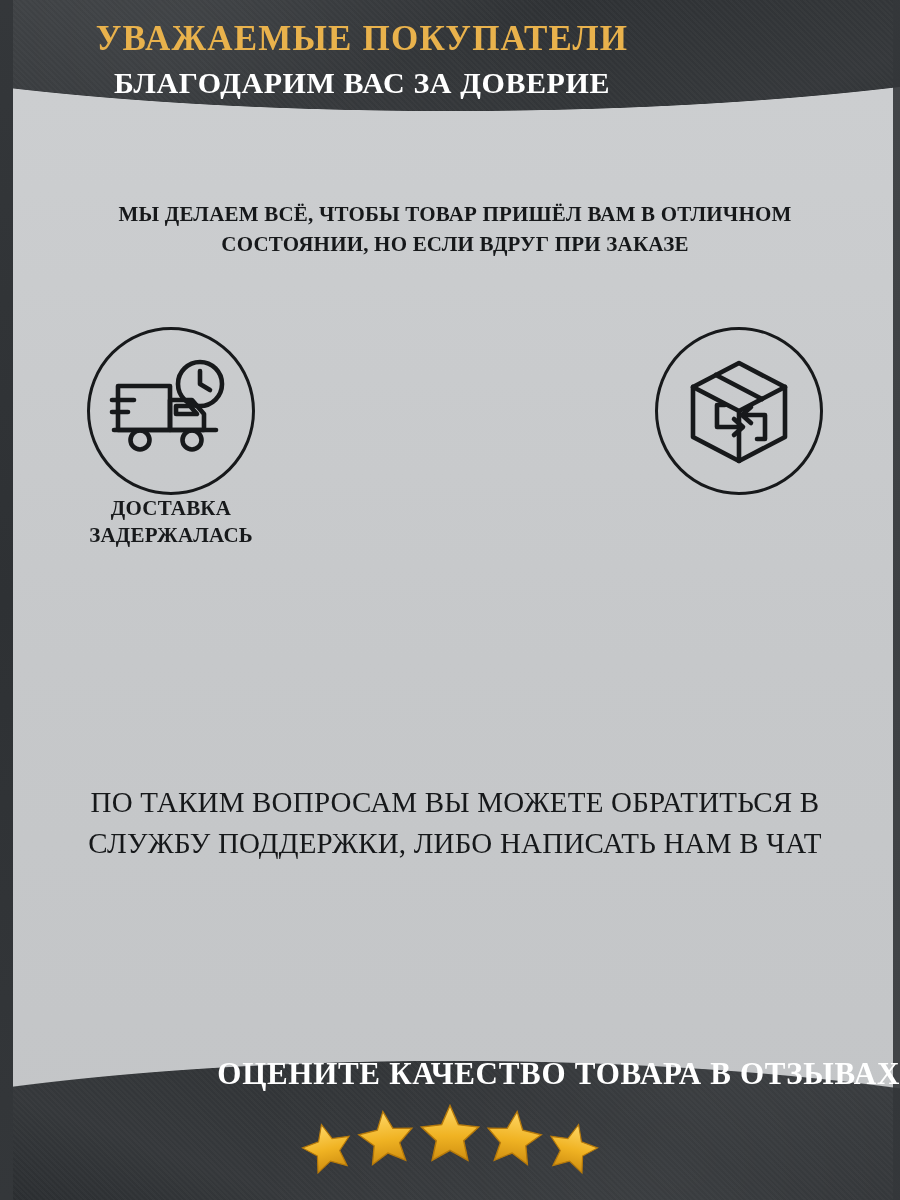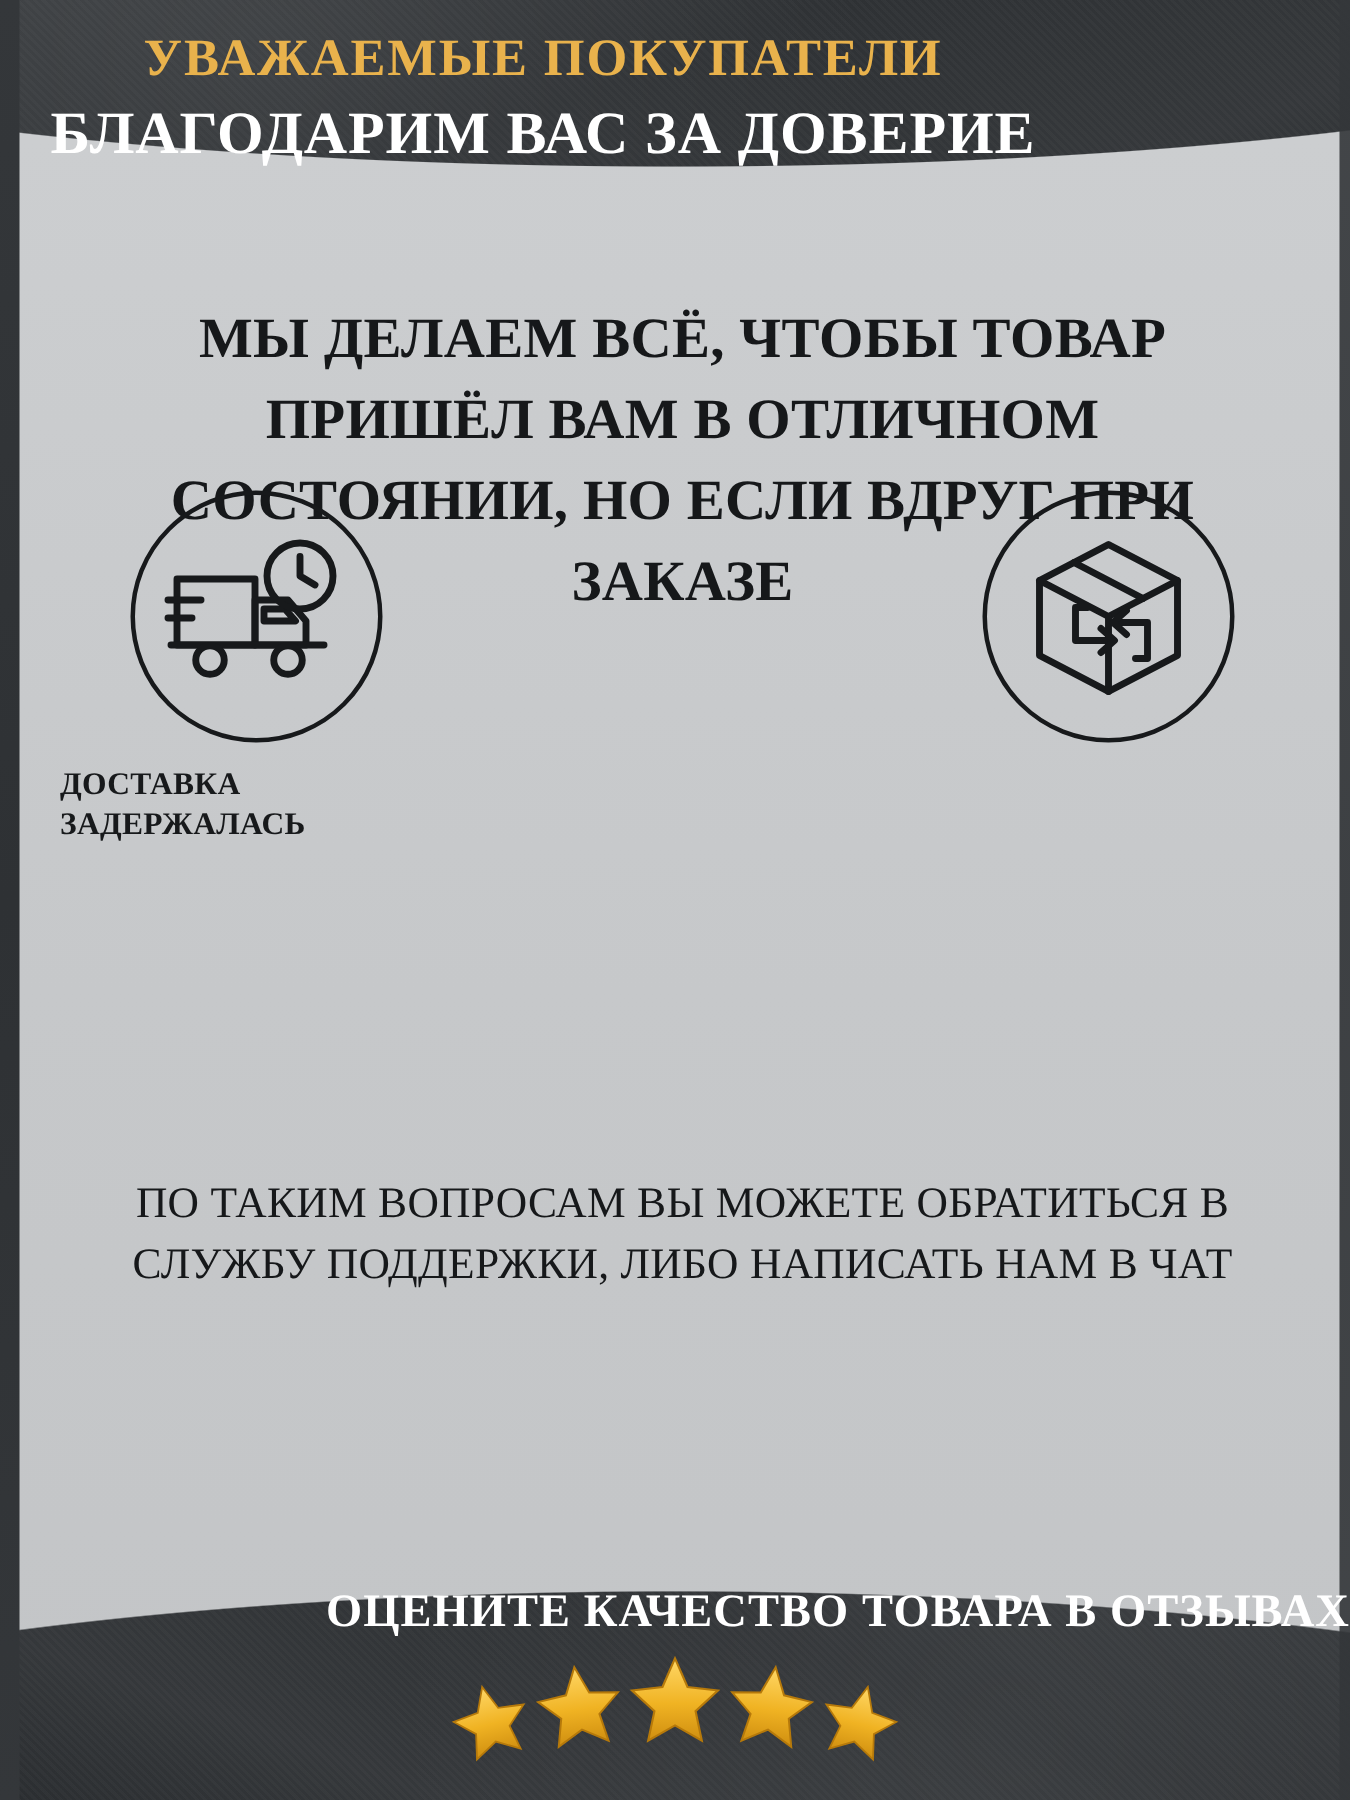--- a/index.html
+++ b/index.html
@@ -94,36 +94,36 @@
   .header-title {
     font-size: 35px;
     font-weight: bold;
     letter-spacing: 1.2px;
     color: #e9b24c;
     line-height: 1.08;
     text-transform: uppercase;
   }
   .header-sub {
     margin-top: 8px;
-    font-size: 40px;
+    font-size: 30px;
     font-weight: bold;
     color: #ffffff;
     line-height: 1.16;
     letter-spacing: .6px;
     text-transform: uppercase;
   }
 
   
   .intro {
     position: absolute;
     top: 200px;
     left: 60px;
     width: 790px;
     text-align: center;
-    font-size: 38px;
+    font-size: 21px;
     font-weight: bold;
     color: #16181a;
     line-height: 1.42;
     letter-spacing: .2px;
     text-transform: uppercase;
   }
 
   
   .icons-row {
     position: absolute;
@@ -145,22 +145,21 @@
     height: 168px;
     border-radius: 50%;
     border: 3px solid #17191b;
     display: flex;
     align-items: center;
     justify-content: center;
     background: transparent;
     box-sizing: border-box;
   }
   .icon-caption {
-    margin-top: 14px;
-    text-align: left;
+    text-align: center;
     font-size: 21px;
     font-weight: bold;
     color: #17191b;
     line-height: 1.27;
     letter-spacing: .2px;
     text-transform: uppercase;
   }
 
   
   .headline {

